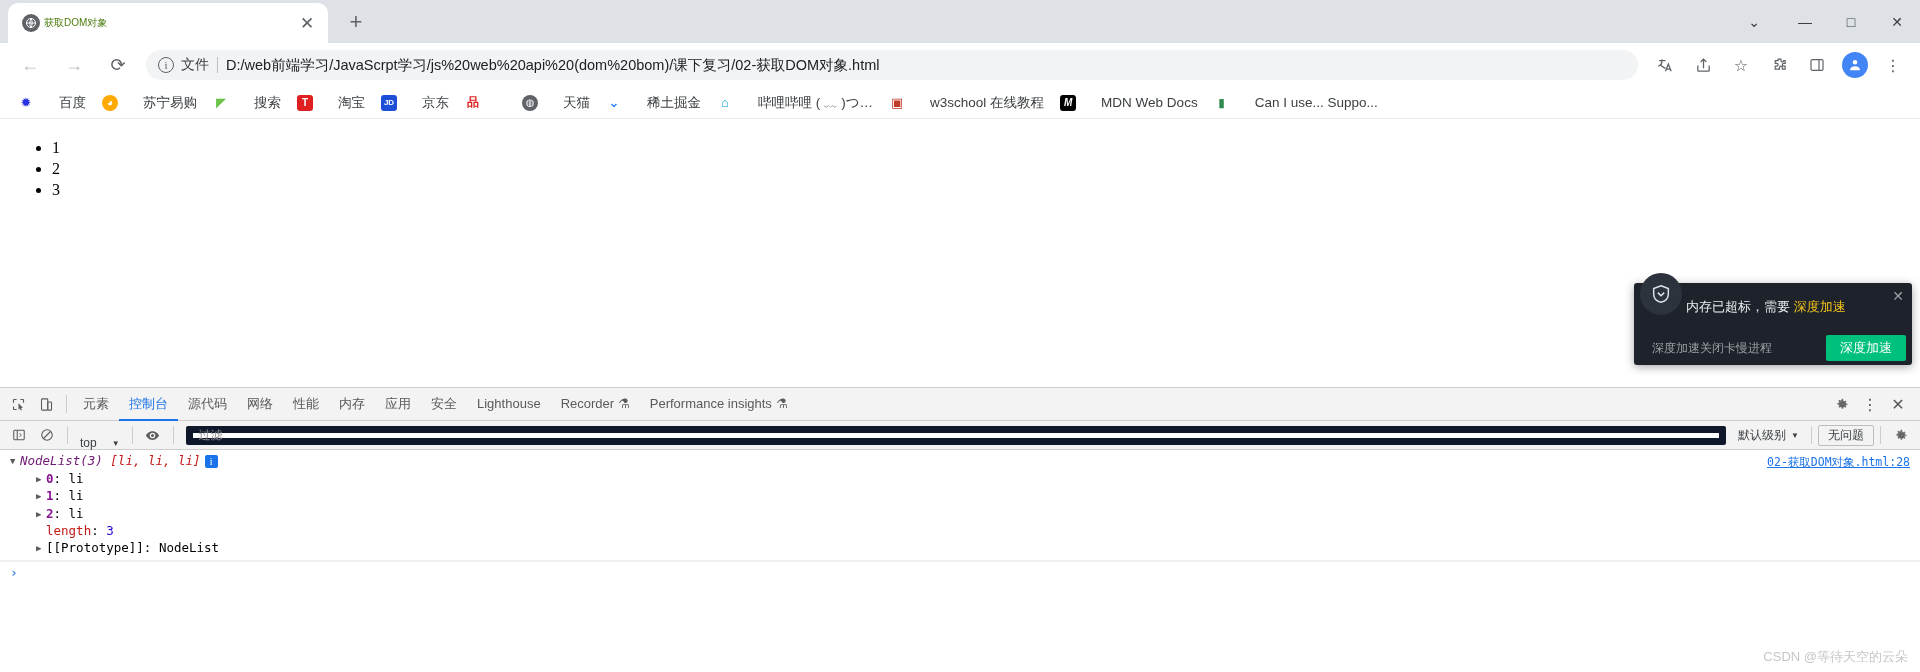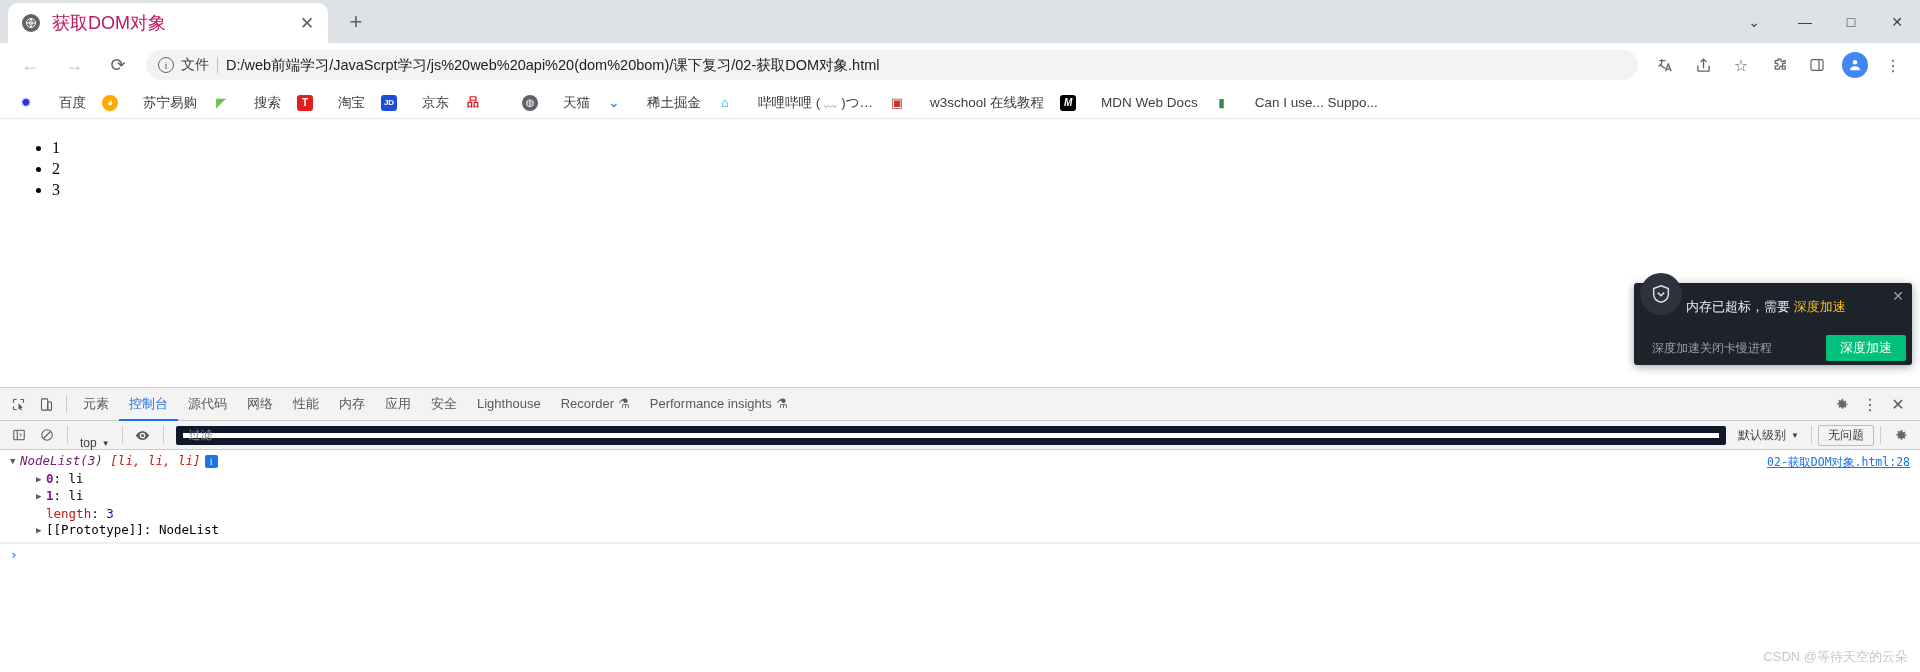--- a/index.html
+++ b/index.html
@@ -34,23 +34,23 @@
     width: 18px; height: 18px;
     border-radius: 50%;
     background: #5f6368;
     position: relative;
     flex: 0 0 auto;
     display: flex; align-items: center; justify-content: center;
     color: #fff; font-size: 12px; line-height: 1;
   }
   .tab-title {
     flex: 1 1 auto;
-    margin-left: 12px;
-    font-size: 18px;
-    color: #be185d;
+    margin-left: 4px;
+    font-size: 10px;
+    color: #4d7c0f;
     white-space: nowrap; overflow: hidden; text-overflow: ellipsis;
   }
   .tab-close {
     width: 22px; height: 22px;
     display: flex; align-items: center; justify-content: center;
     color: #5f6368; font-size: 17px;
     flex: 0 0 auto;
   }
   .newtab {
     width: 36px; height: 36px;
@@ -300,21 +300,21 @@
     background: #f3f3f3;
     border-bottom: 1px solid #cdcdcd;
     display: flex;
     align-items: center;
     padding: 0 5px;
   }
   .ctx-select {
     font-size: 12px;
     color: #3c4043;
     padding: 2px 6px;
-    display: flex; align-items: center; gap: 5px;
+    display: flex; align-items: center; gap: 15px;
     flex: 0 0 auto;
     margin-top: 16px;
   }
   .filter-input {
     flex: 1 1 auto;
     height: 19px;
     background: #ffffff;
     border: 7px solid #0f172a;
     border-radius: 2px;
     font-size: 12px;
@@ -676,20 +676,23 @@
       <div>
         <span class="tri">▼</span><span class="cls">NodeList(3)</span>&nbsp;<span class="preview">[li, li, li]</span><span class="ibadge">i</span>
       </div>
 
       <div class="crow">
         <span class="tri">▶</span><span class="idx">0</span><span class="val-obj">: </span><span class="val-obj">li</span>
       </div>
       <div class="crow">
         <span class="tri">▶</span><span class="idx">1</span><span class="val-obj">: </span><span class="val-obj">li</span>
       </div>
+      <div class="crow">
+        <span class="tri">▶</span><span class="idx">2</span><span class="val-obj">: </span><span class="val-obj">li</span>
+      </div>
 
       <div class="crow deep">
         <span class="prop">length</span><span class="val-obj">: </span><span class="num">3</span>
       </div>
 
       <div class="crow">
         <span class="tri">▶</span><span class="proto">[[Prototype]]: NodeList</span>
       </div>
     </div>
 

